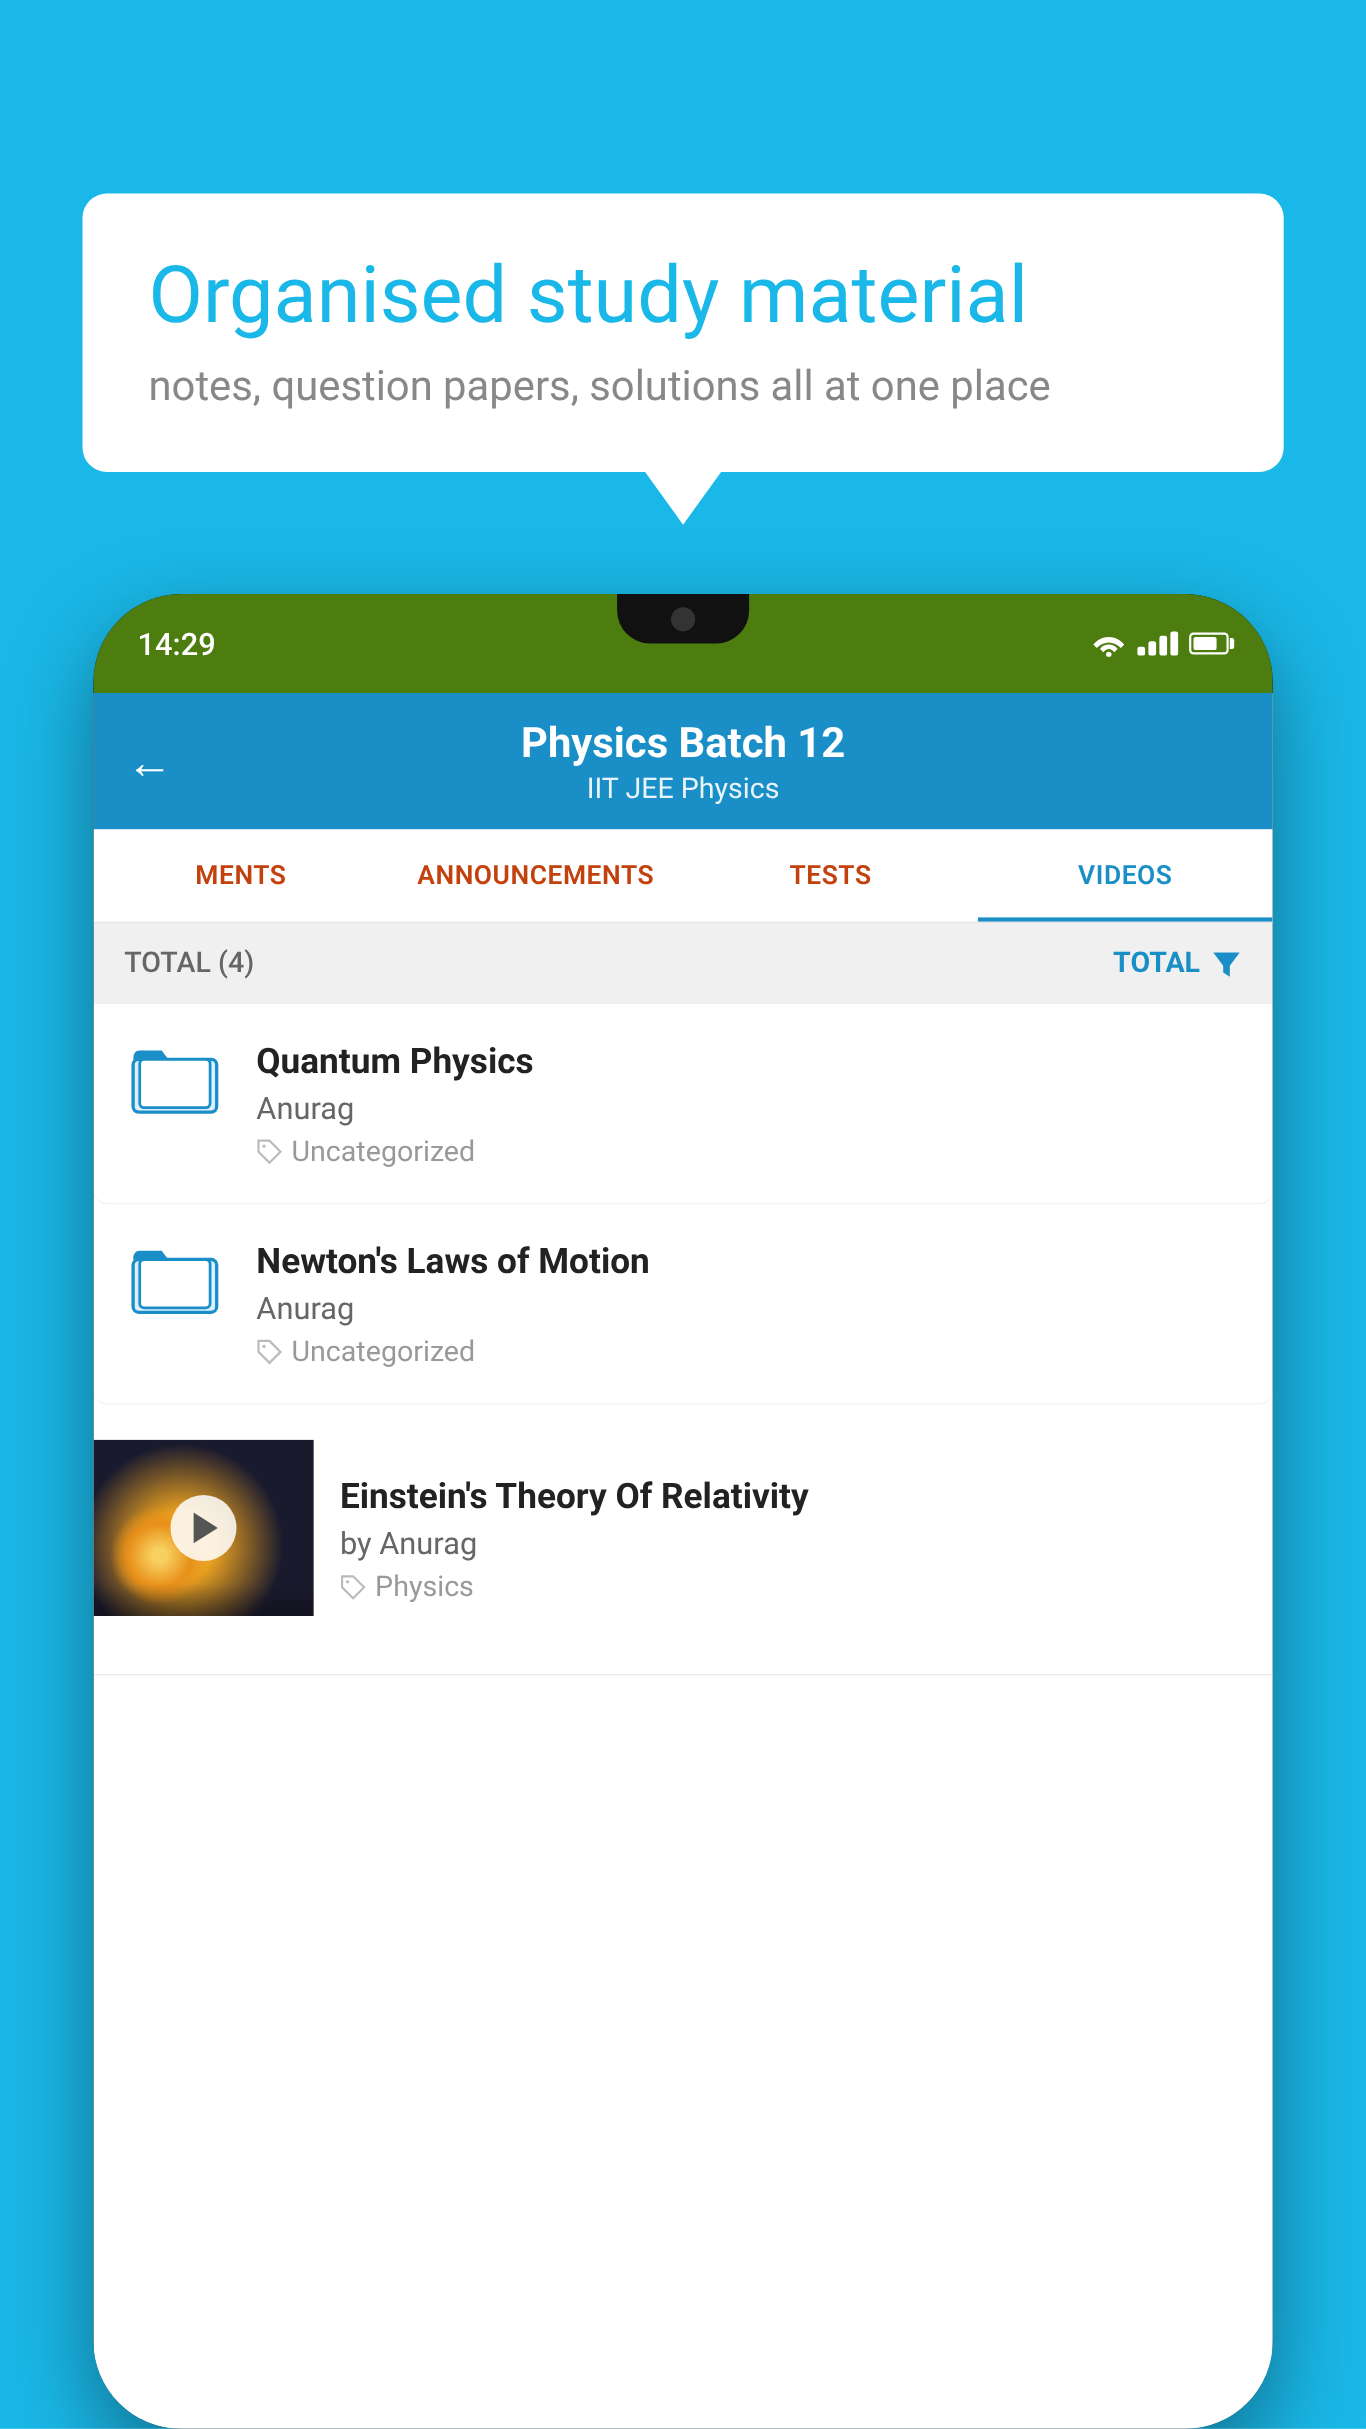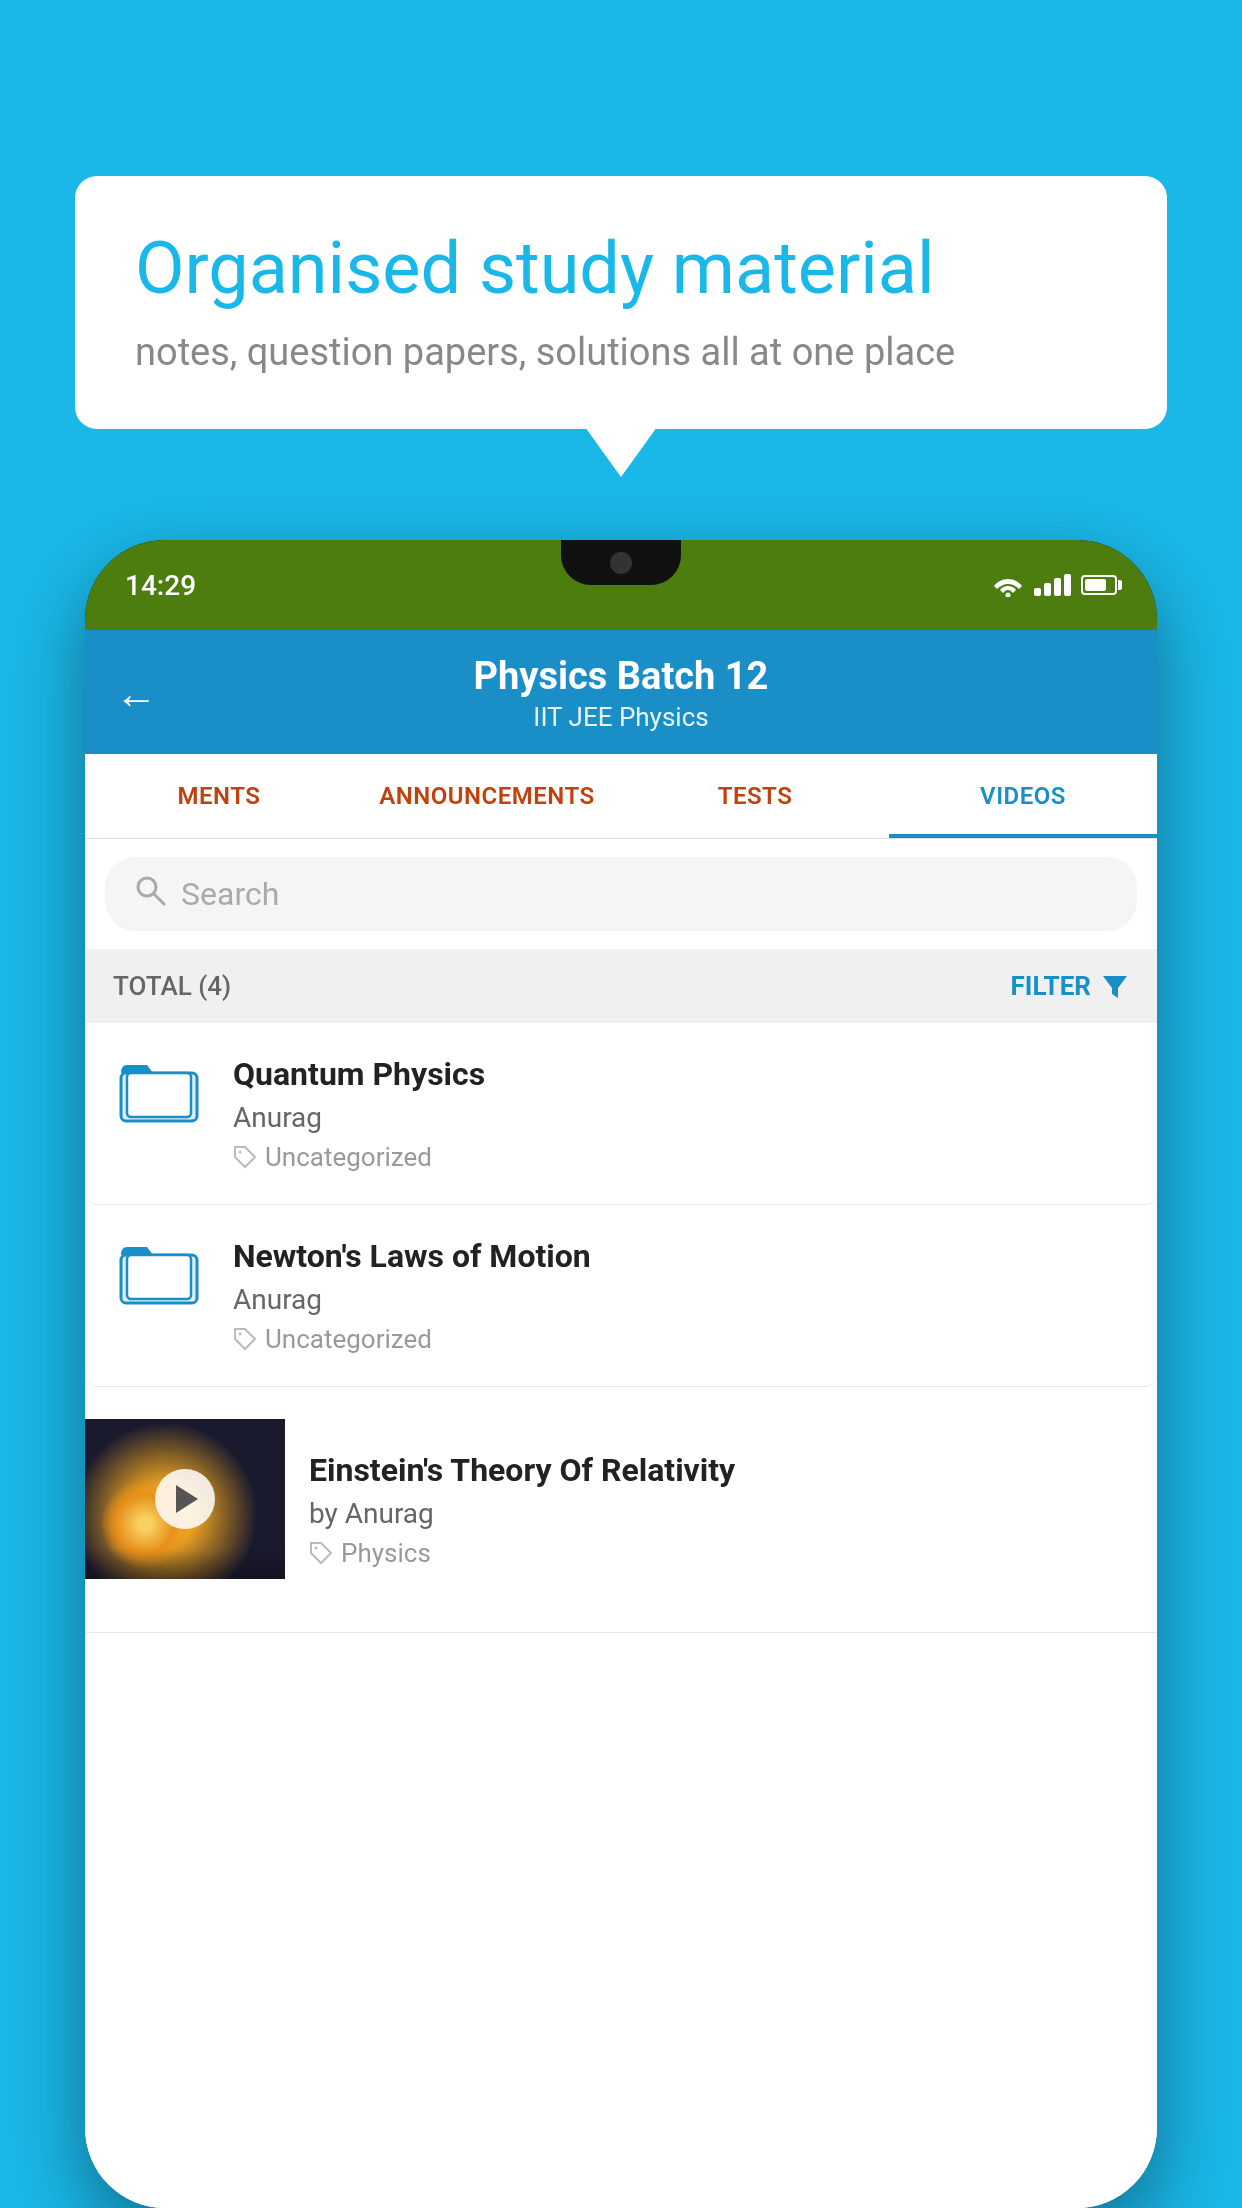--- a/index.html
+++ b/index.html
@@ -442,36 +442,25 @@
       <div style="width:42px;"></div>
     </div>
 
     <div class="tabs-bar">
       <div class="tab-item">MENTS</div>
       <div class="tab-item">ANNOUNCEMENTS</div>
       <div class="tab-item">TESTS</div>
       <div class="tab-item active">VIDEOS</div>
     </div>
 
-    <div class="search-bar-container">
-      <div class="search-bar">
-        <span class="search-icon-svg">
-          <svg width="34" height="34" viewBox="0 0 34 34">
-            <circle cx="14" cy="14" r="9" stroke="#aaa" stroke-width="3" fill="none"></circle>
-            <line x1="21" y1="21" x2="31" y2="31" stroke="#aaa" stroke-width="3" stroke-linecap="round"></line>
-          </svg>
-        </span>
-        <span class="search-placeholder-text">Search</span>
-      </div>
-    </div>
 
     <div class="filter-bar">
       <span class="total-count">TOTAL (4)</span>
       <div class="filter-btn">
-        <span>FILTER</span>
+        <span>TOTAL</span>
         <svg width="28" height="28" viewBox="0 0 28 28">
           <polygon points="2,4 26,4 17,16 17,26 11,22 11,16" fill="#1a8fc7"></polygon>
         </svg>
       </div>
     </div>
 
     <div class="video-list">
 
       <div class="video-item">
         <div class="video-thumb">

